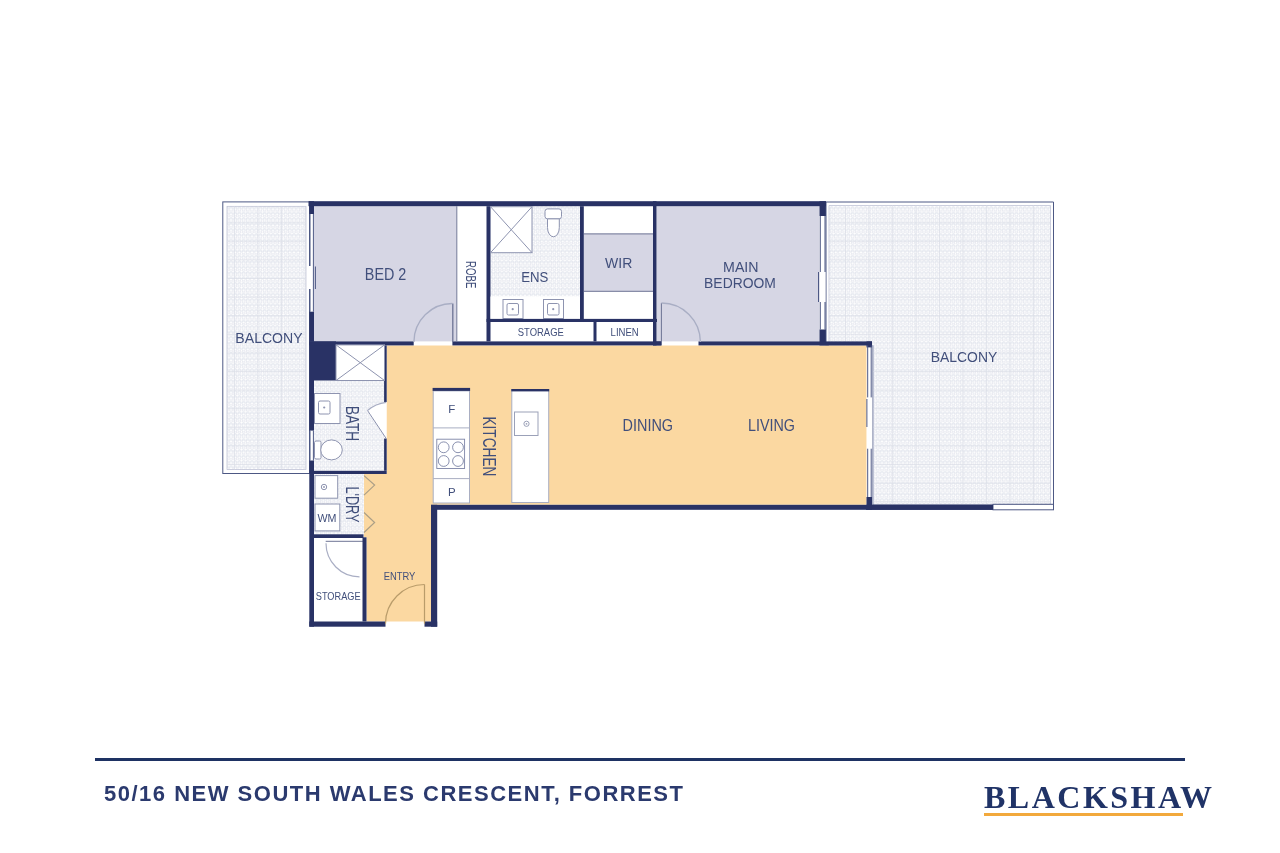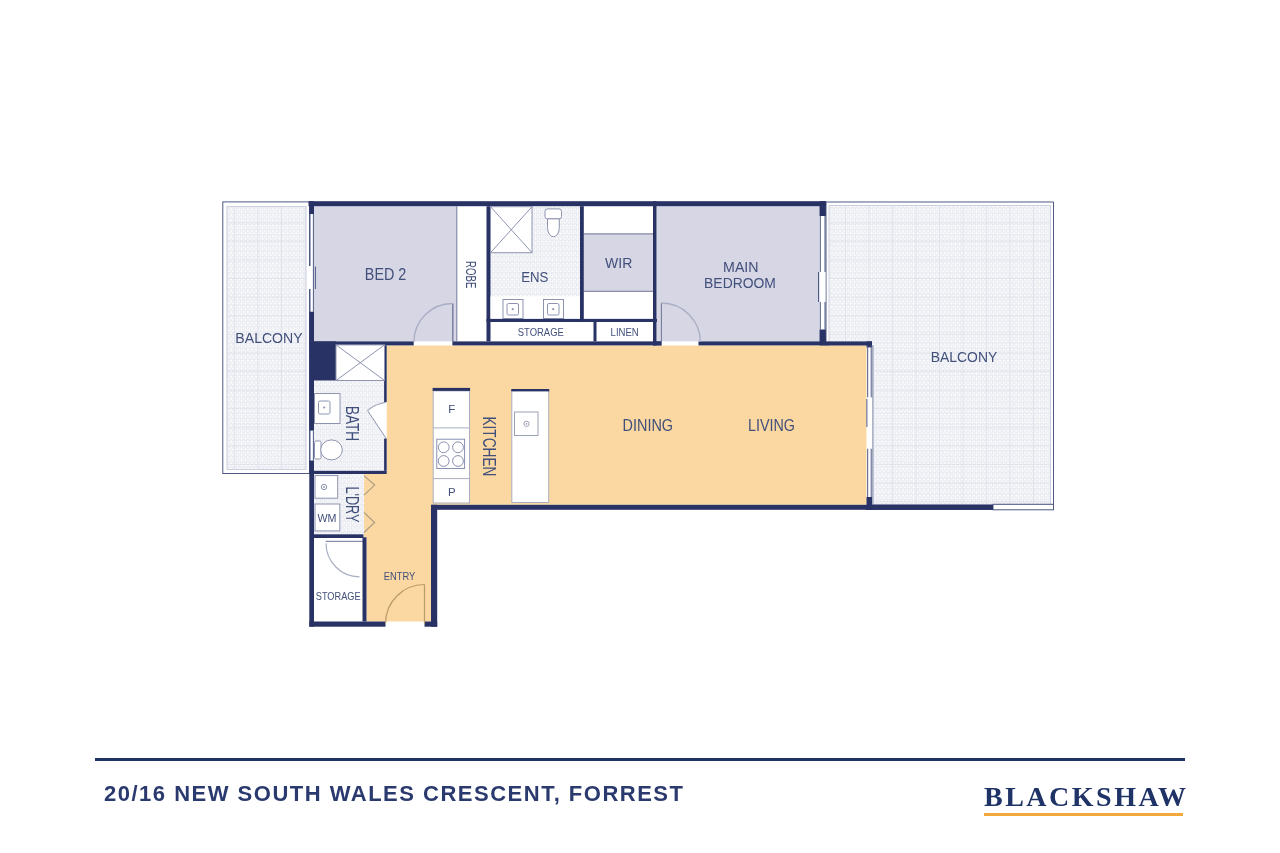--- a/index.html
+++ b/index.html
@@ -1,20 +1,20 @@
 <!DOCTYPE html>
 <html><head>
 <meta charset="utf-8">
 <style>
 html,body{margin:0;padding:0;background:#ffffff;}
 .page{position:relative;width:1280px;height:853px;background:#fff;overflow:hidden;font-family:"Liberation Sans",sans-serif;}
 svg text{font-family:"Liberation Sans",sans-serif;fill:#414f7b;}
 .footer-text{position:absolute;left:104px;top:781px;font-family:"Liberation Sans",sans-serif;font-weight:bold;font-size:22px;color:#2b3a6e;letter-spacing:1.5px;}
 .logo{position:absolute;left:984px;top:784px;width:200px;}
-.logo .word{font-family:"Liberation Serif",serif;font-weight:bold;font-size:28px;line-height:26px;color:#203367;letter-spacing:2.5px;white-space:nowrap;}
+.logo .word{font-family:"Liberation Serif",serif;font-weight:bold;font-size:32px;line-height:26px;color:#203367;letter-spacing:2.5px;white-space:nowrap;}
 .logo .bar{height:2.8px;background:#f2a93c;margin-top:3px;width:199px;}
 .rule{position:absolute;left:95px;top:758px;width:1090px;height:3px;background:#1e3263;}
 </style>
 </head>
 <body>
 <div class="page">
 
 <svg width="1280" height="853" viewBox="0 0 1280 853">
 <defs>
 <pattern id="hx" width="4.2" height="5.4" patternUnits="userSpaceOnUse">
@@ -296,19 +296,19 @@
 
 <text x="647.8" y="430.5" font-size="15.8" text-anchor="middle" textLength="50.5" lengthAdjust="spacingAndGlyphs">DINING</text>
 
 <text x="771.5" y="430.5" font-size="15.8" text-anchor="middle" textLength="47" lengthAdjust="spacingAndGlyphs">LIVING</text>
 </g>
 </svg>
 
 
 <div class="rule"></div>
 
-<div class="footer-text">20/16 NEW SOUTH WALES CRESCENT, FORREST</div>
+<div class="footer-text">50/16 NEW SOUTH WALES CRESCENT, FORREST</div>
 
 <div class="logo">
       <div class="word">BLACKSHAW</div>
       <div class="bar"></div>
     </div>
 </div>
 
 </body></html>

